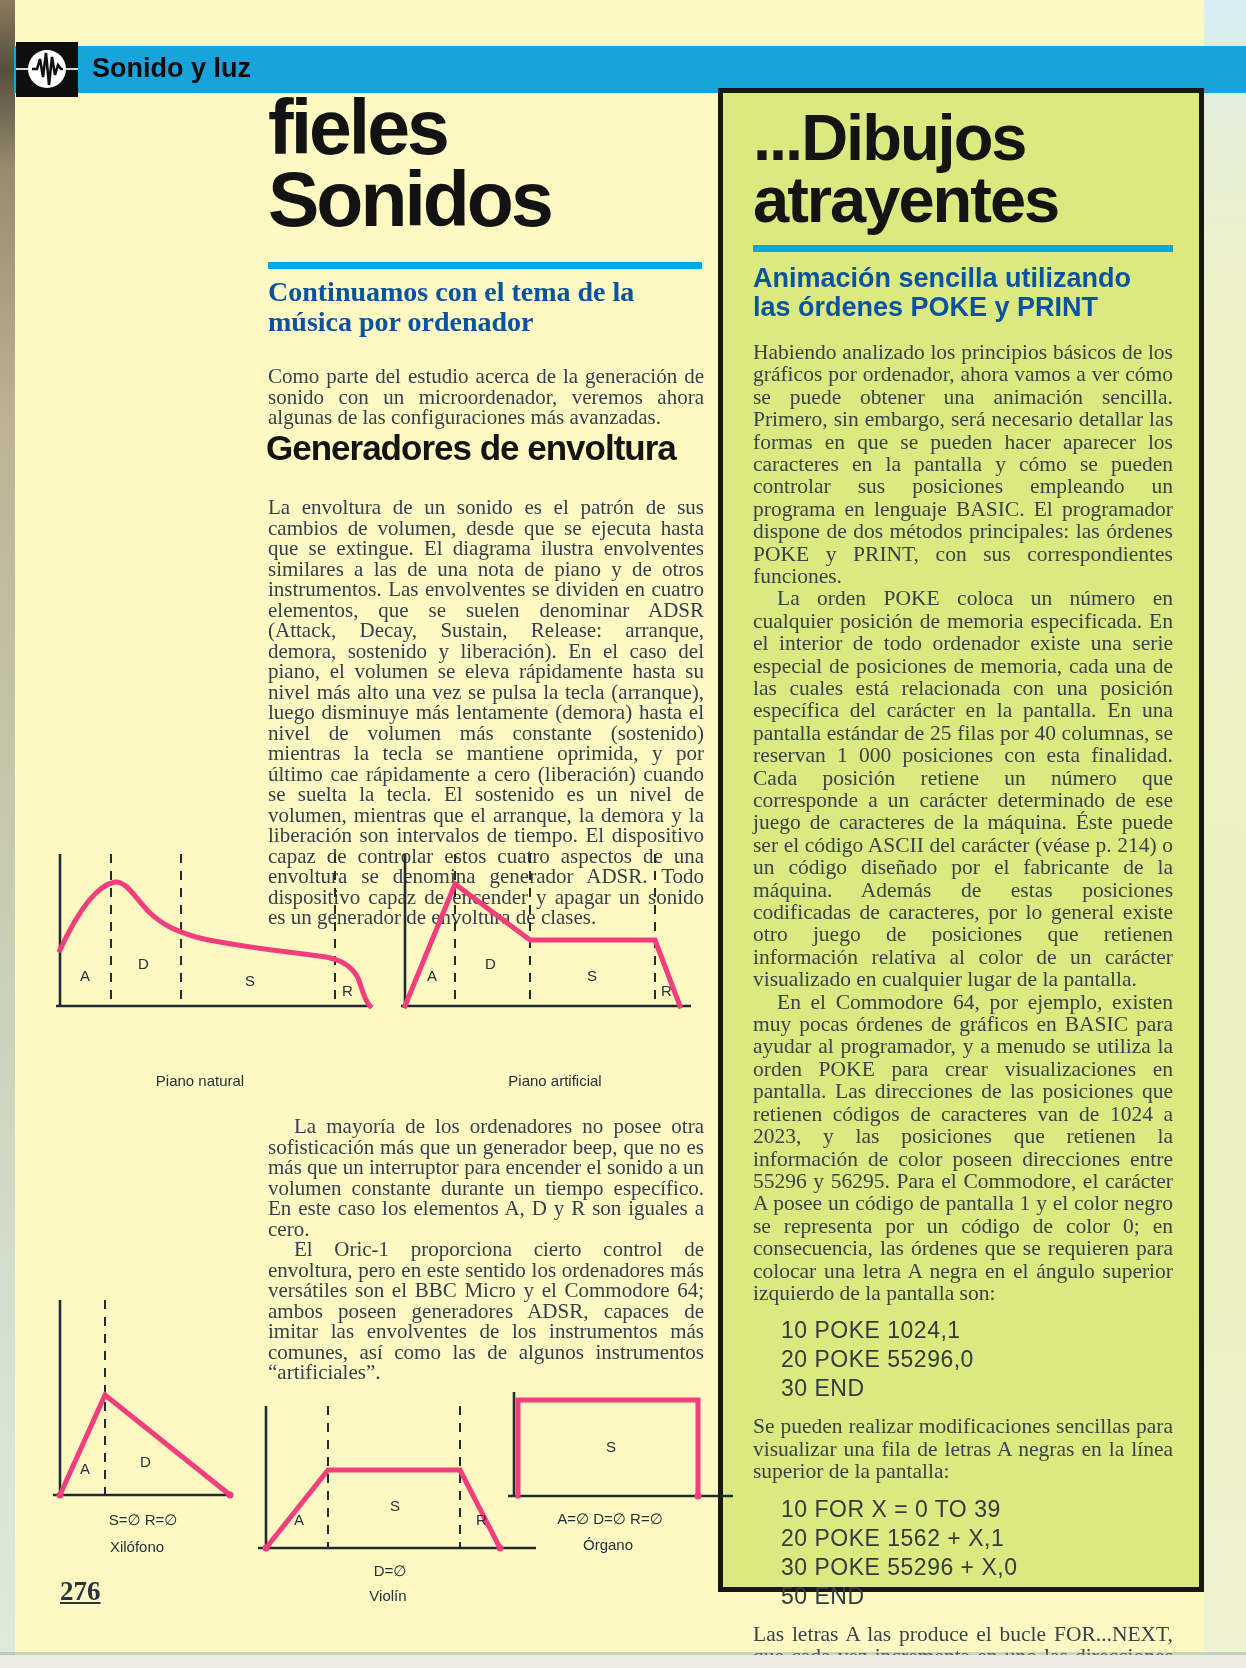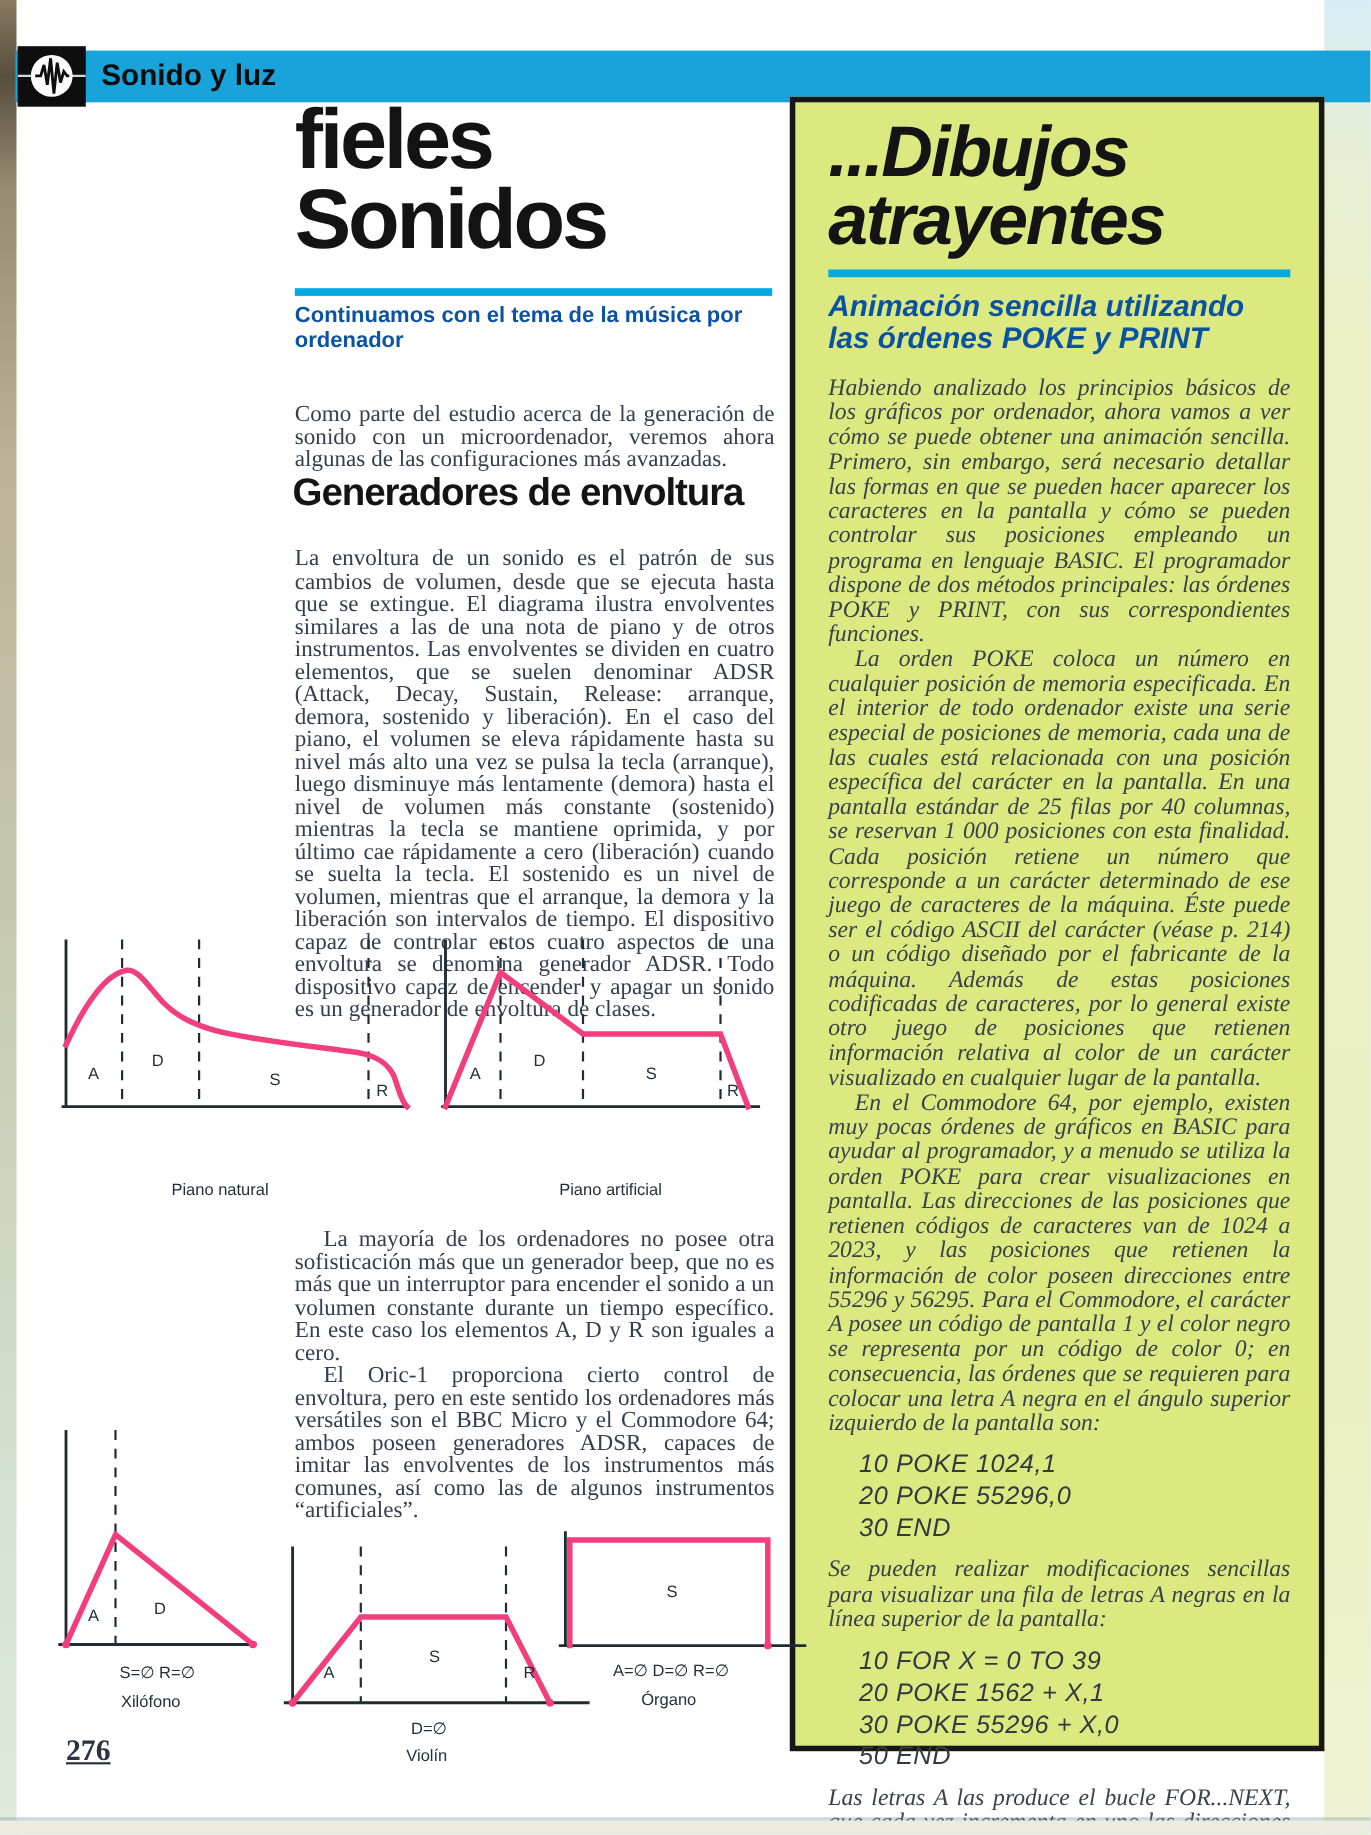--- a/index.html
+++ b/index.html
@@ -1,53 +1,53 @@
 <!DOCTYPE html>
 <html><head>
 <meta charset="utf-8">
 <style>
   html,body{margin:0;padding:0;}
   body{width:1246px;height:1668px;position:relative;background:#bfe3ef;overflow:hidden;
        font-family:"Liberation Serif",serif;-webkit-font-smoothing:antialiased;}
-  .page{position:absolute;inset:0;background:#ffffff;padding-left:35px;}
+  .page{position:absolute;inset:0;background:#fef9c3;padding-left:35px;}
   
   .edge-left{position:absolute;left:0;top:0;width:15px;height:100%;z-index:1;
     background:linear-gradient(180deg,#8a7a60 0px,#564e3e 70px,#988c70 170px,#bdb296 420px,#c8cdb2 900px,#d6e3d4 1400px,#dfe9dc 100%);}
   .edge-right{position:absolute;right:0;top:0;width:42px;height:100%;z-index:1;
     background:linear-gradient(180deg,#d6edf5 0px,#e6eed6 130px,#eef1c6 320px,#eaf0c0 1250px,#f0f3d4 100%);}
   .edge-bottom{position:absolute;left:0;bottom:0;width:100%;height:13px;background:#ecebe2;z-index:4;
     box-shadow:0 -3px 0 rgba(110,150,165,.35);}
   
   .band{position:absolute;left:14px;top:46px;right:0;height:47px;background:#18a3da;z-index:2;}
   .logo{position:absolute;left:16px;top:42px;width:62px;height:55px;background:#0e0e0e;z-index:3;}
   .section-label{position:absolute;left:92px;top:53px;z-index:3;
     font-family:"Liberation Sans",sans-serif;font-weight:700;font-size:27px;color:#0c0c0c;letter-spacing:0;}
   
   .l-title{position:absolute;left:268px;top:92px;z-index:3;font-family:"Liberation Sans",sans-serif;
     font-weight:800;font-size:77px;line-height:.93;letter-spacing:-3px;color:#131313;}
   .rule{position:absolute;height:7px;background:#00a9e0;z-index:3;}
   .rule-left{left:268px;top:262px;width:434px;}
   .l-subtitle{position:absolute;left:268px;top:277px;width:442px;z-index:3;
-    font-family:Liberation Sans, sans-serif;font-weight:700;font-size:20px;line-height:1.08;color:#0a52a2;}
+    font-family:Liberation Serif, serif;font-weight:700;font-size:28px;line-height:1.08;color:#0a52a2;}
   .serifp{font-size:21px;line-height:20.5px;text-align:justify;color:#333e4e;}
   .l-intro{position:absolute;left:268px;top:366px;width:436px;z-index:3;}
   .l-heading{position:absolute;left:266px;top:428px;z-index:3;font-family:"Liberation Sans",sans-serif;
     font-weight:800;font-size:35px;letter-spacing:-1px;color:#141414;}
   .l-para1{position:absolute;left:268px;top:497px;width:436px;z-index:3;}
   .l-para23{position:absolute;left:268px;top:1116px;width:436px;z-index:3;}
   .l-para23 p{margin:0;text-indent:26px;}
   .pagenum{position:absolute;left:60px;top:1576px;z-index:3;font-family:"Liberation Serif",serif;
     font-weight:700;font-size:27px;color:#2a3340;text-decoration:underline;}
   
   .diag{position:absolute;z-index:3;}
   .diag text{font-family:"Liberation Sans",sans-serif;font-size:15px;fill:#223039;}
   .diag .cap{font-size:15px;}
   
   .panel{position:absolute;left:718px;top:88px;width:486px;height:1504px;box-sizing:border-box;
-    background:#dce981;border:5px solid #171717;z-index:2;padding:8px 26px 0 30px;font-style:italic;}
+    background:#dce981;border:5px solid #171717;z-index:2;padding:8px 26px 0 30px;}
   .r-title{font-family:"Liberation Sans",sans-serif;font-weight:800;font-size:65px;line-height:.95;
     letter-spacing:-2px;color:#141414;margin-top:6px;}
   .rule-right{position:static;display:block;width:100%;margin-top:14px;}
   .r-subtitle{font-family:"Liberation Sans",sans-serif;font-weight:700;font-size:27px;line-height:1.1;
     color:#0a52a2;margin-top:12px;}
   .panel .serifp{font-size:21.5px;line-height:22.4px;color:#39424a;margin:0;}
   .panel .first{margin-top:18px;}
   .panel .ind{text-indent:24px;}
   .panel .gap{margin-top:10px;}
   .code{margin:12px 0 12px 28px;font-family:"Liberation Sans",sans-serif;font-size:23px;

